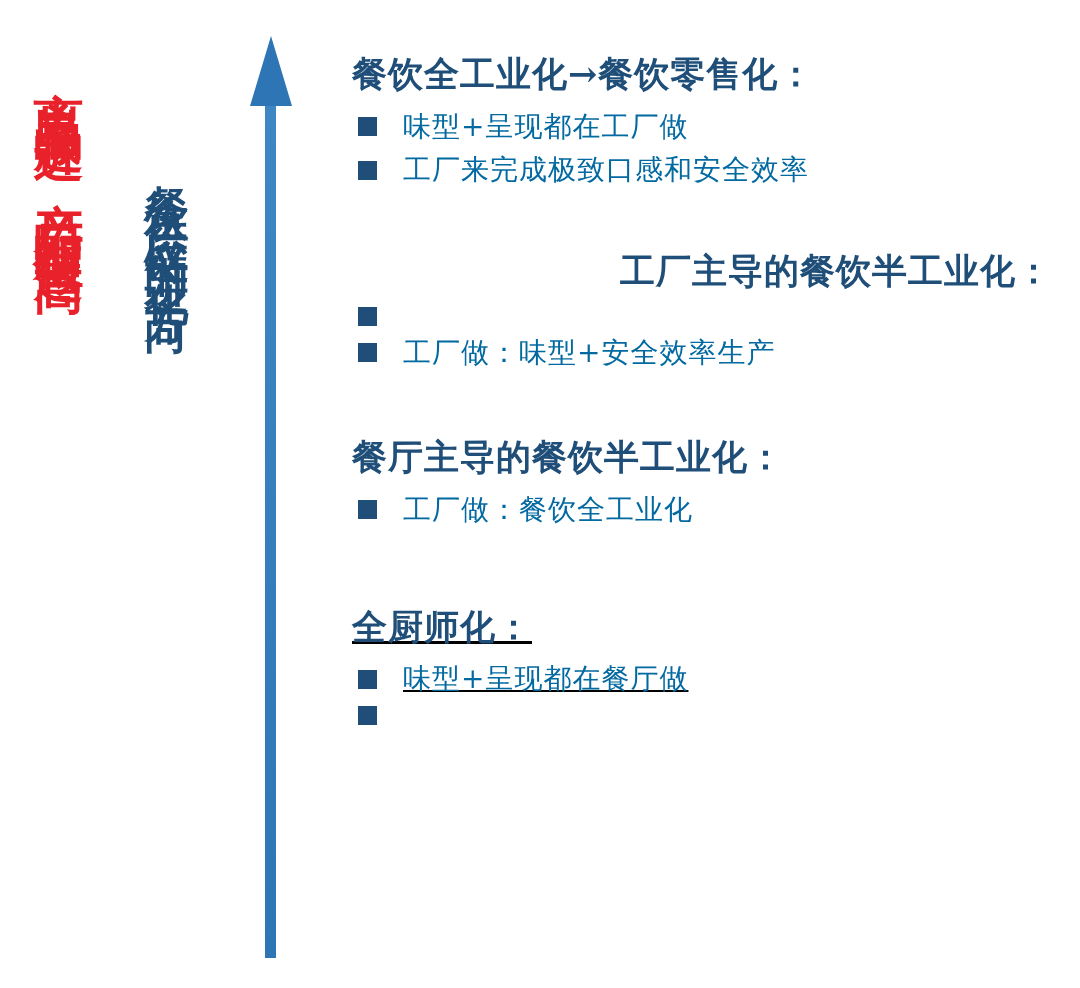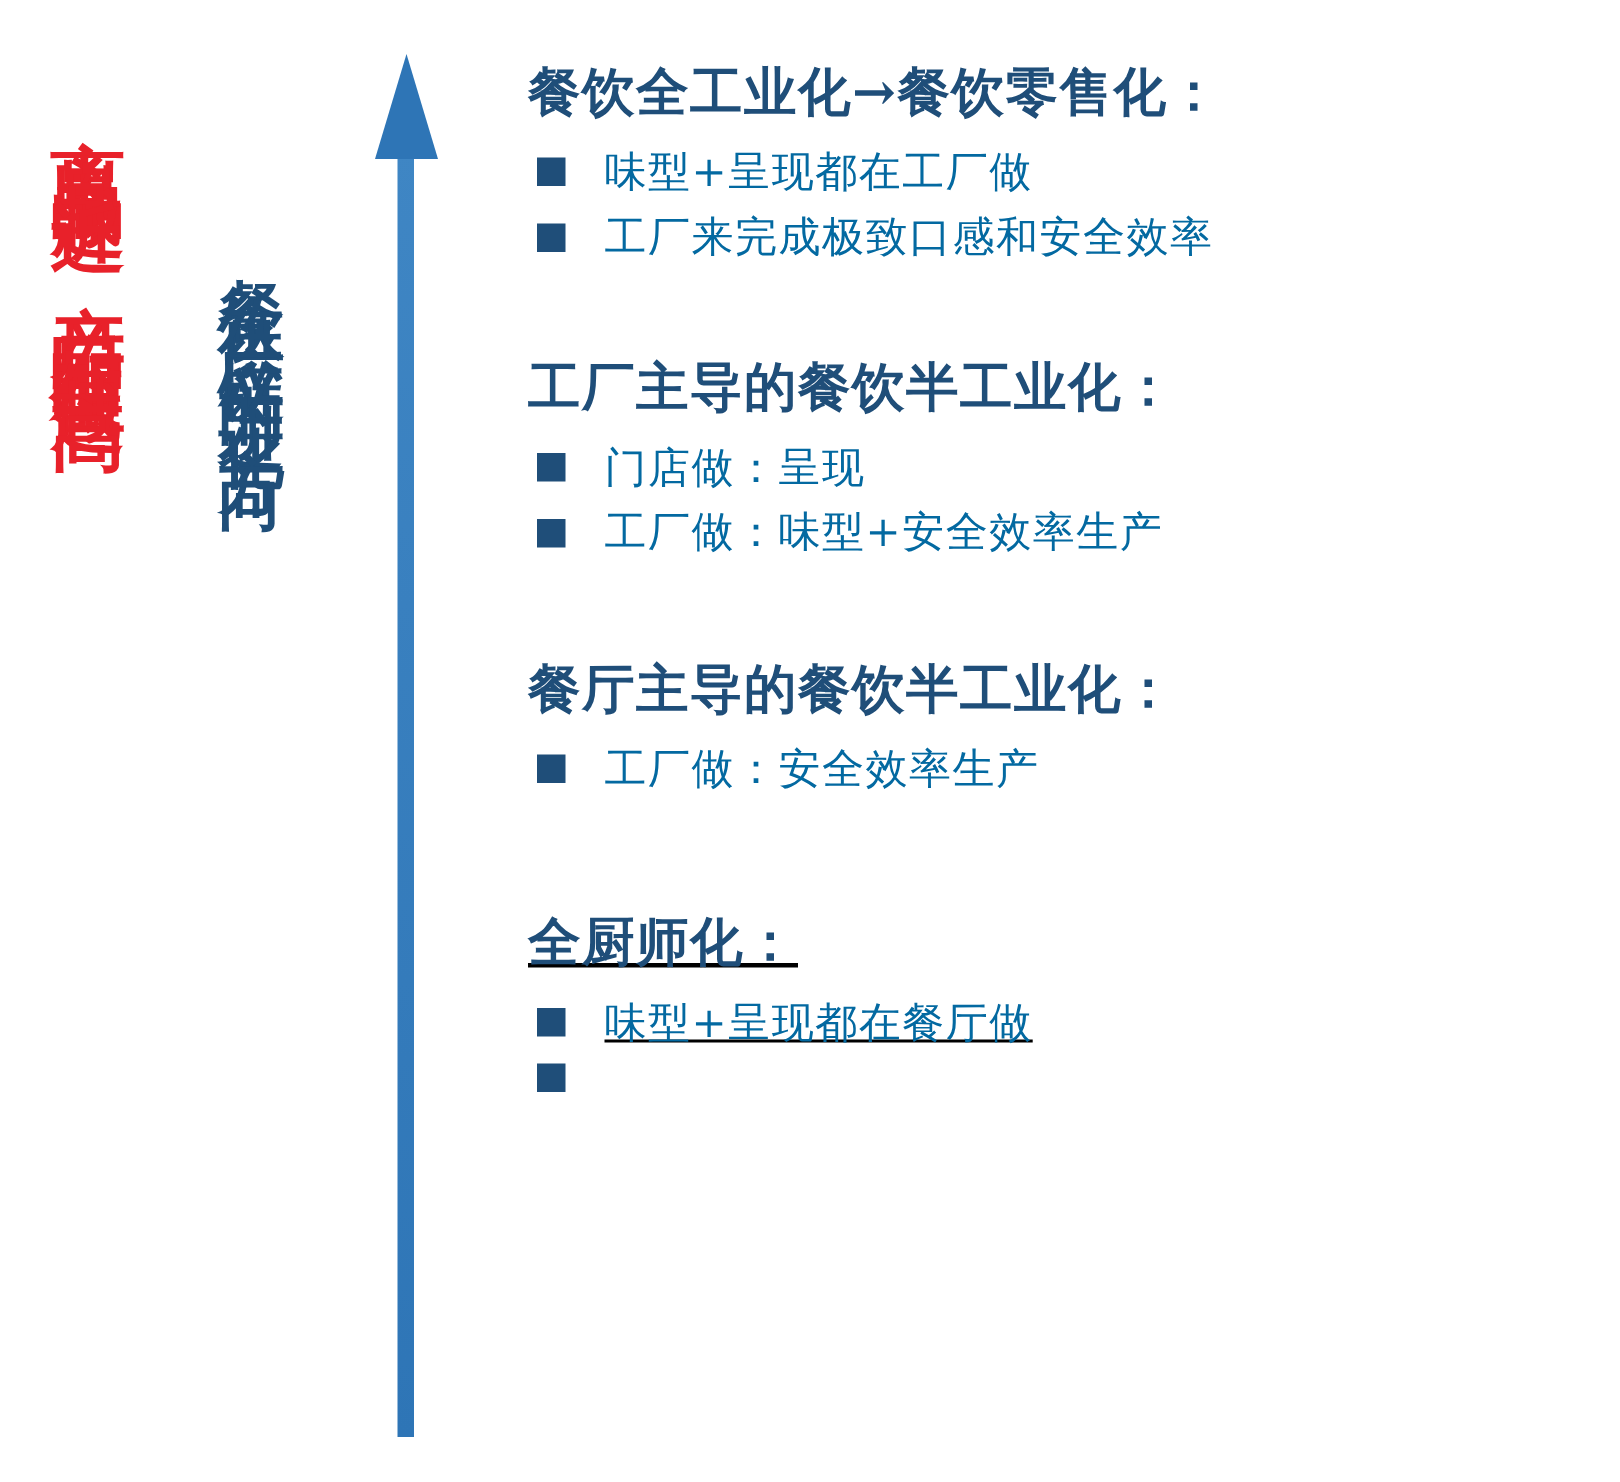--- a/index.html
+++ b/index.html
@@ -58,21 +58,21 @@
     left: 248px;
     top: 28px;
     width: 46px;
     height: 930px;
   }
 
   
   #content {
     position: absolute;
     left: 352px;
-    top: 40px;
+    top: 52px;
     width: 700px;
   }
 
   .block {
     margin-bottom: 10px;
   }
 
   .block-title {
     color: #1f4e79;
     font-weight: bold;
@@ -102,21 +102,21 @@
     color: #0369a1;
     font-size: 28px;
     font-family: "DejaVu Serif", "Liberation Serif", serif;
     letter-spacing: 1px;
     line-height: 1.2;
     white-space: nowrap;
   }
 
   
   #block-0 { margin-bottom: 62px; }
-  #block-1 { margin-bottom: 66px; }
+  #block-1 { margin-bottom: 66px; text-align: right; }
   #block-2 { margin-bottom: 78px; }
   #block-3 { margin-bottom: 0; text-decoration: underline; }
 </style>
 </head>
 <body>
 
 <div id="stage">
 
   <div id="left-caption" class="vtext">离出品越近，产品附加值越高</div>
 
@@ -144,33 +144,32 @@
       <div class="bullet-row">
         <span class="bullet-marker"></span>
         <span class="bullet-text">工厂来完成极致口感和安全效率</span>
       </div>
     </div>
 
     <div class="block" id="block-1">
       <div class="block-title">工厂主导的餐饮半工业化：</div>
       <div class="bullet-row">
         <span class="bullet-marker"></span>
-        <span class="bullet-text">门店做：呈现</span>
       </div>
       <div class="bullet-row">
         <span class="bullet-marker"></span>
         <span class="bullet-text">工厂做：味型+安全效率生产</span>
       </div>
     </div>
 
     <div class="block" id="block-2">
       <div class="block-title">餐厅主导的餐饮半工业化：</div>
       <div class="bullet-row">
         <span class="bullet-marker"></span>
-        <span class="bullet-text">工厂做：安全效率生产</span>
+        <span class="bullet-text">工厂做：餐饮全工业化</span>
       </div>
     </div>
 
     <div class="block" id="block-3">
       <div class="block-title">全厨师化：</div>
       <div class="bullet-row">
         <span class="bullet-marker"></span>
         <span class="bullet-text">味型+呈现都在餐厅做</span>
       </div>
       <div class="bullet-row">

